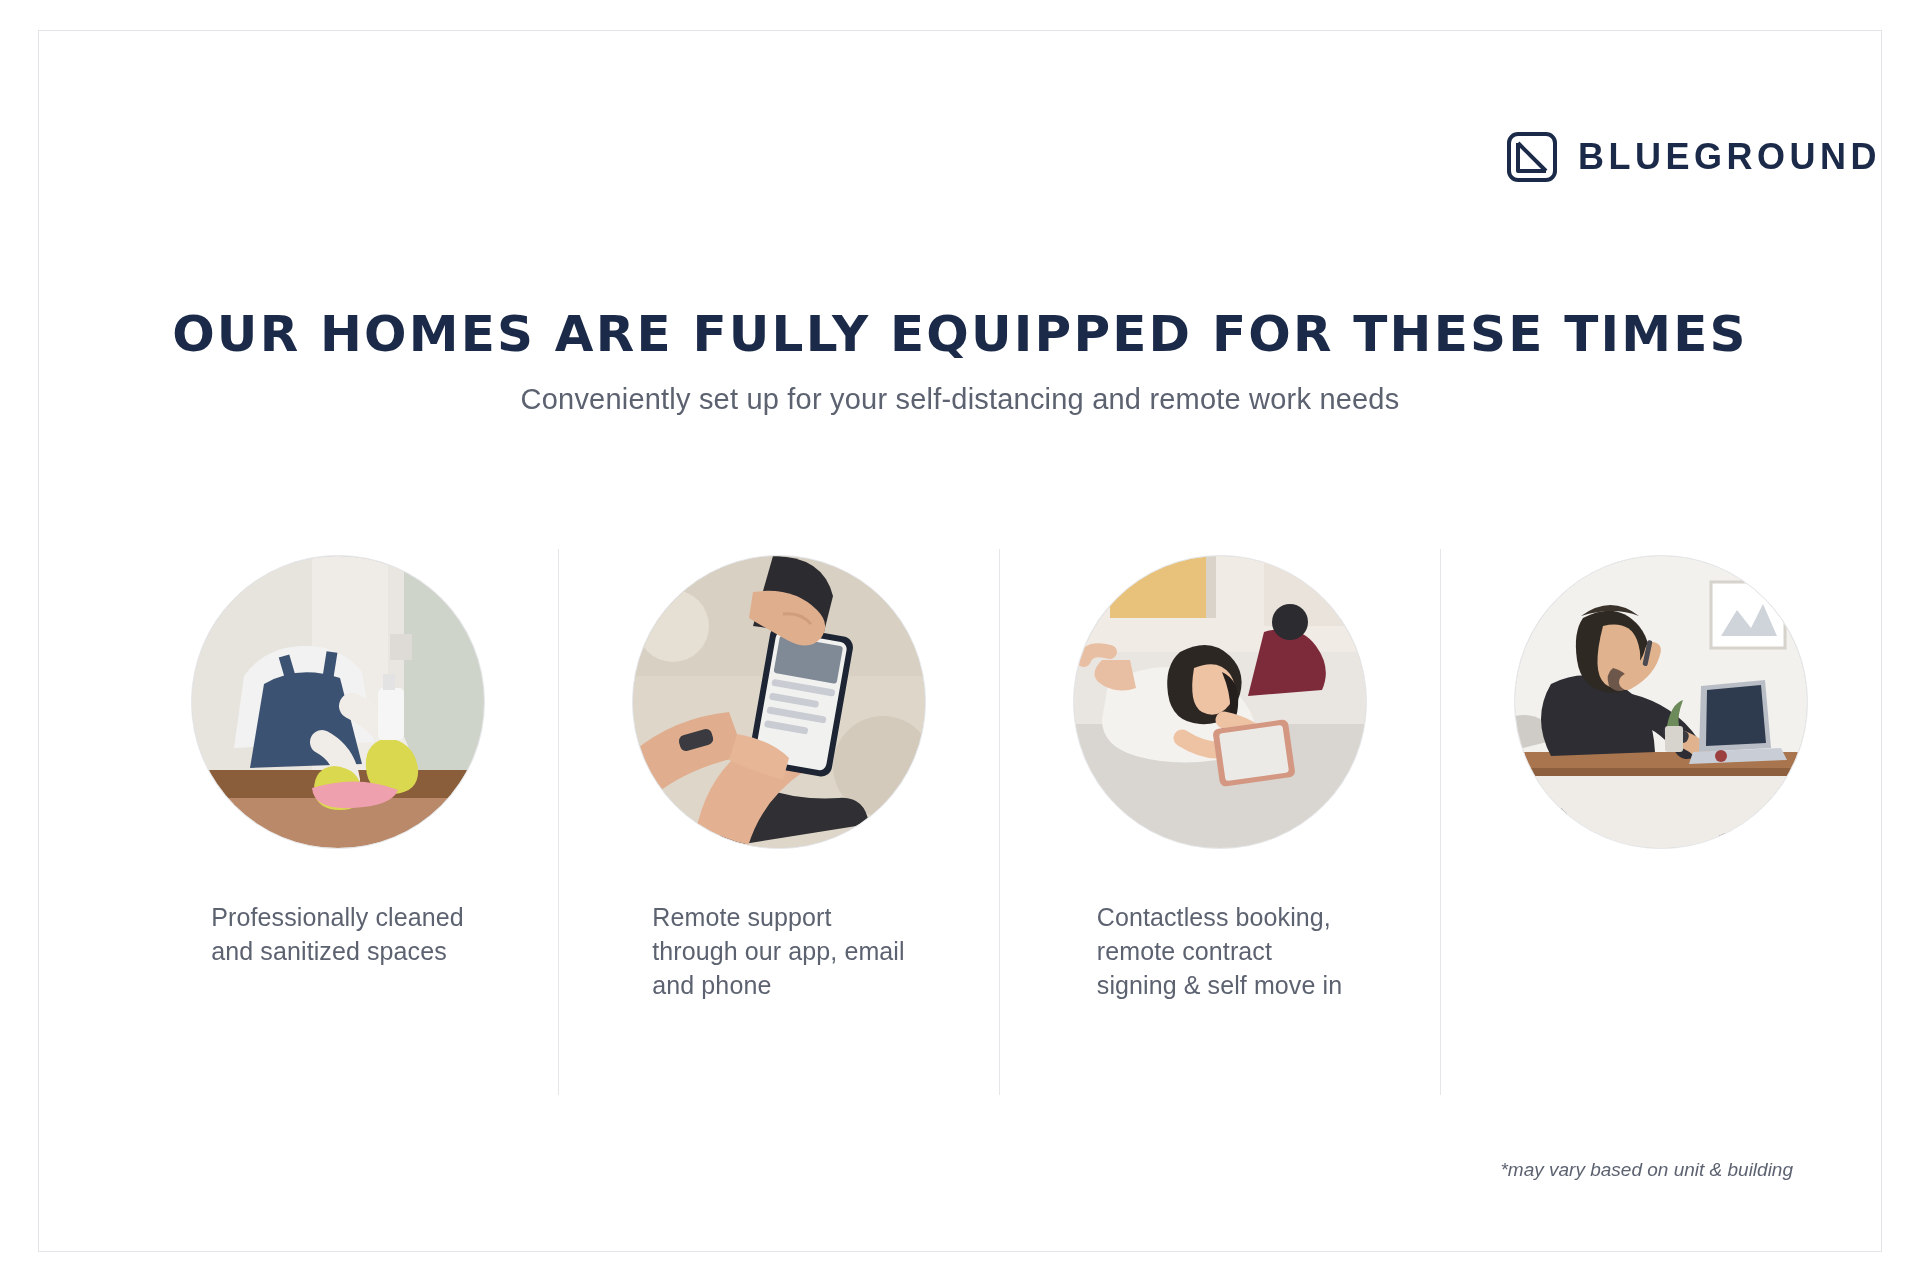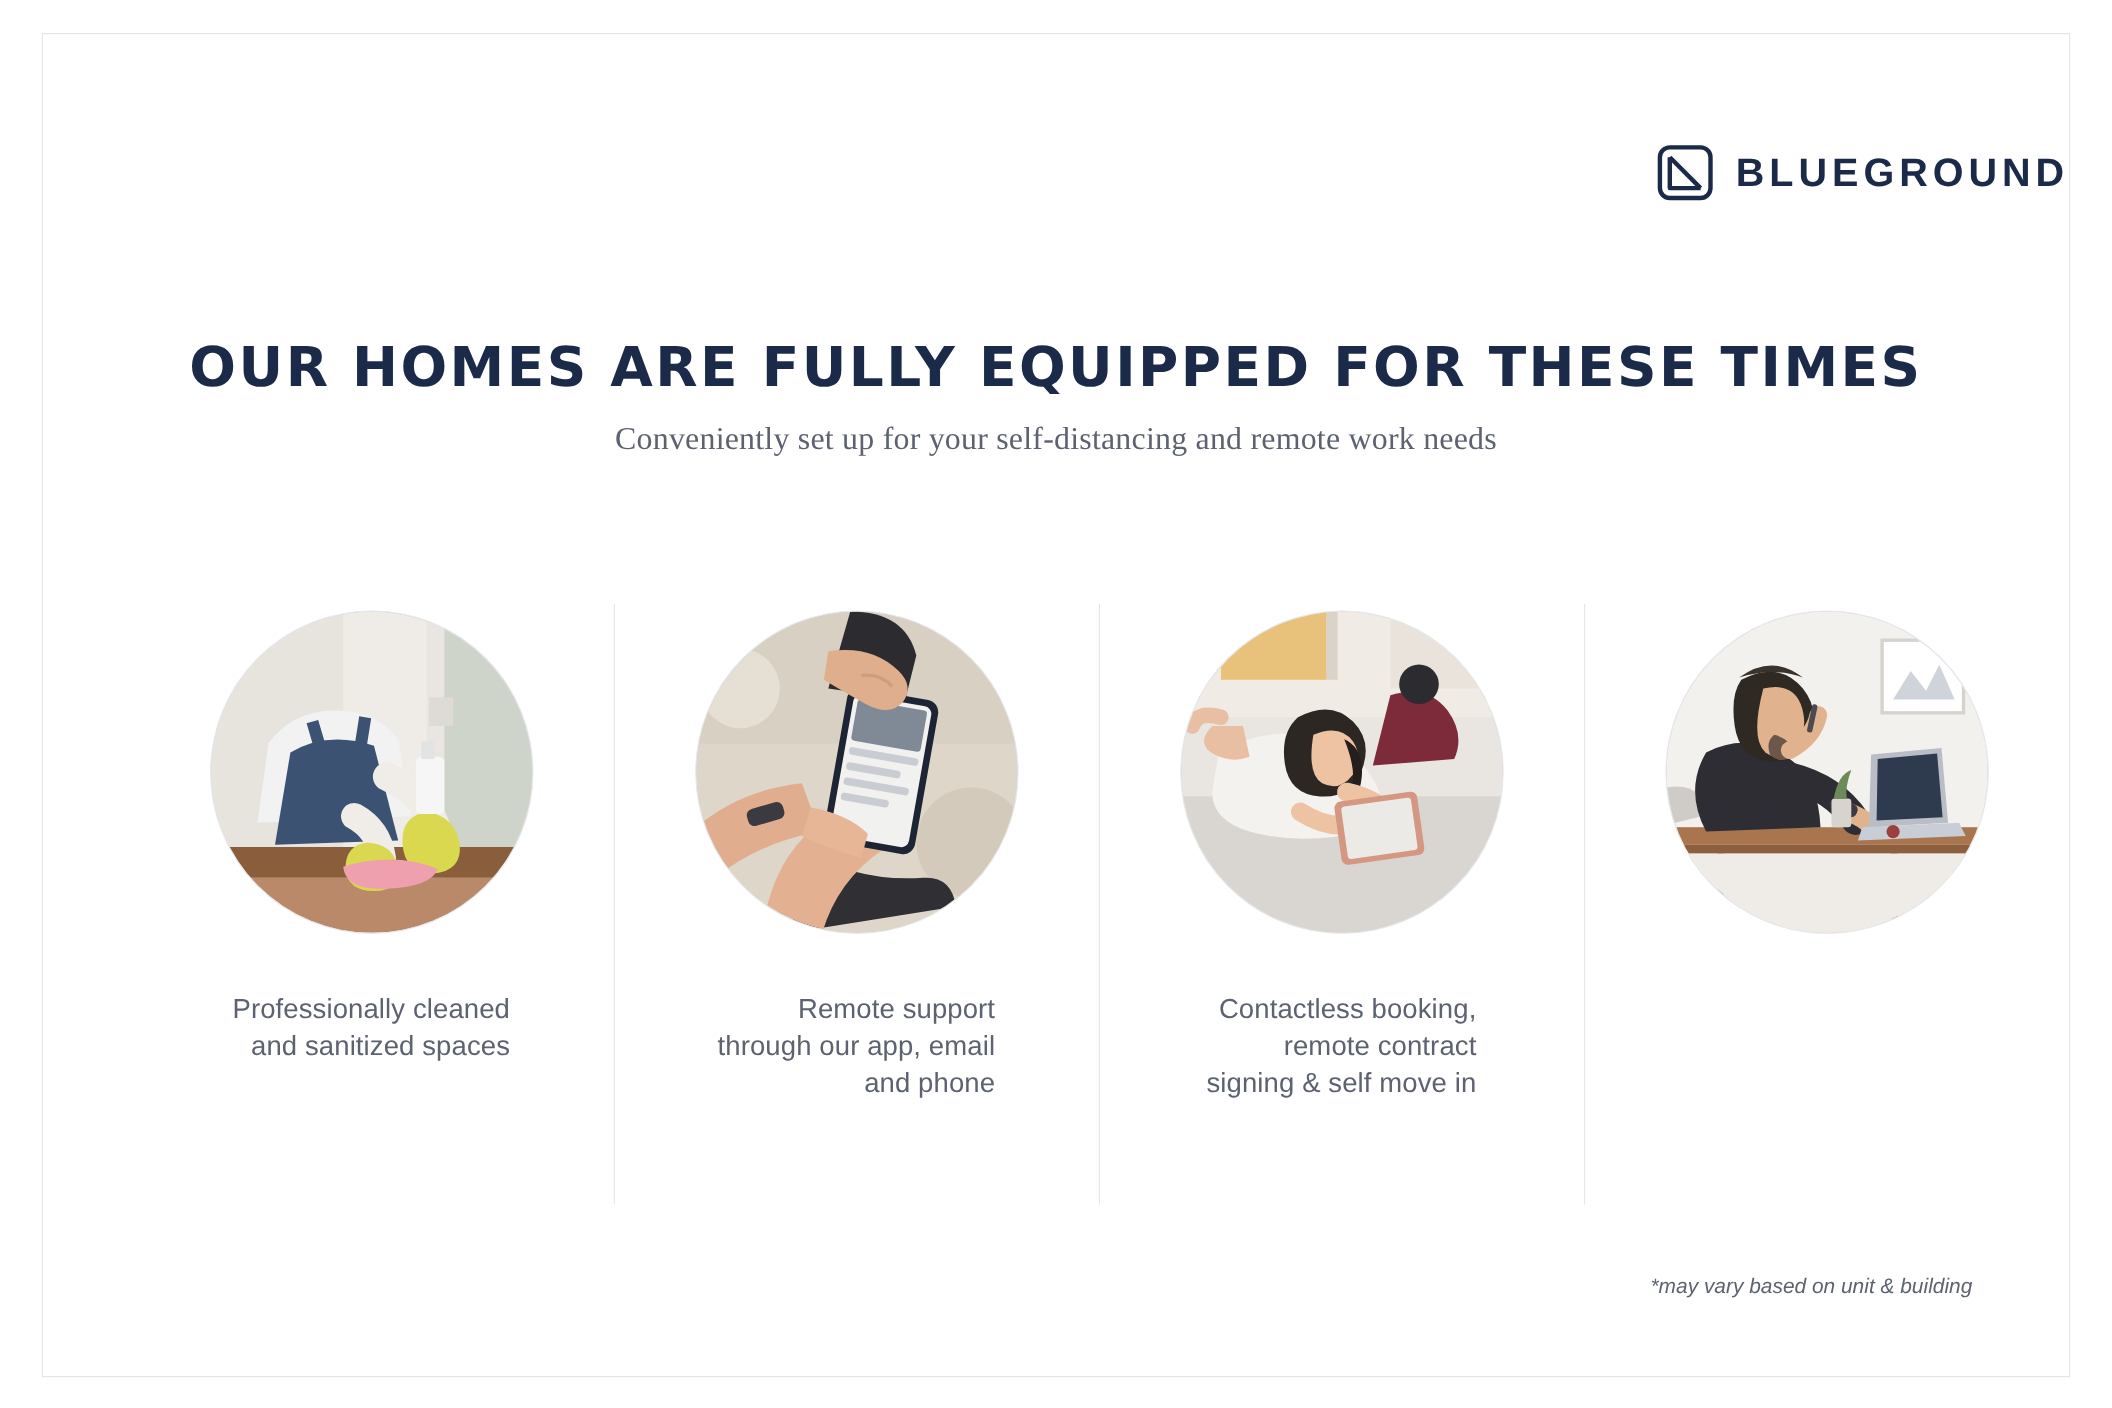--- a/index.html
+++ b/index.html
@@ -69,21 +69,21 @@
     color: #1b2a49;
     text-transform: uppercase;
     line-height: 1.1;
   }
   .subhead {
     position: absolute;
     left: 0;
     top: 352px;
     width: 100%;
     text-align: center;
-    font-family: Liberation Serif, serif;
+    font-family: Liberation Sans, sans-serif;
     font-weight: 400;
     font-size: 29px;
     color: #5c6270;
     letter-spacing: 0.2px;
   }
 
   
   .columns {
     position: absolute;
     left: 78px;
@@ -116,21 +116,21 @@
     border-radius: 50%;
     border: 1px solid #e6e8ec;
     overflow: hidden;
     position: relative;
     background: #d8d4cf;
     margin-top: 6px;
   }
   .photo svg { display: block; width: 100%; height: 100%; }
   .caption {
     margin-top: 52px;
-    text-align: right;
+    text-align: left;
     font-family: "Liberation Sans", sans-serif;
     font-size: 25px;
     line-height: 1.35;
     color: #5c6270;
     white-space: pre-line;
     letter-spacing: 0.1px;
   }
 
   
   .footnote {

